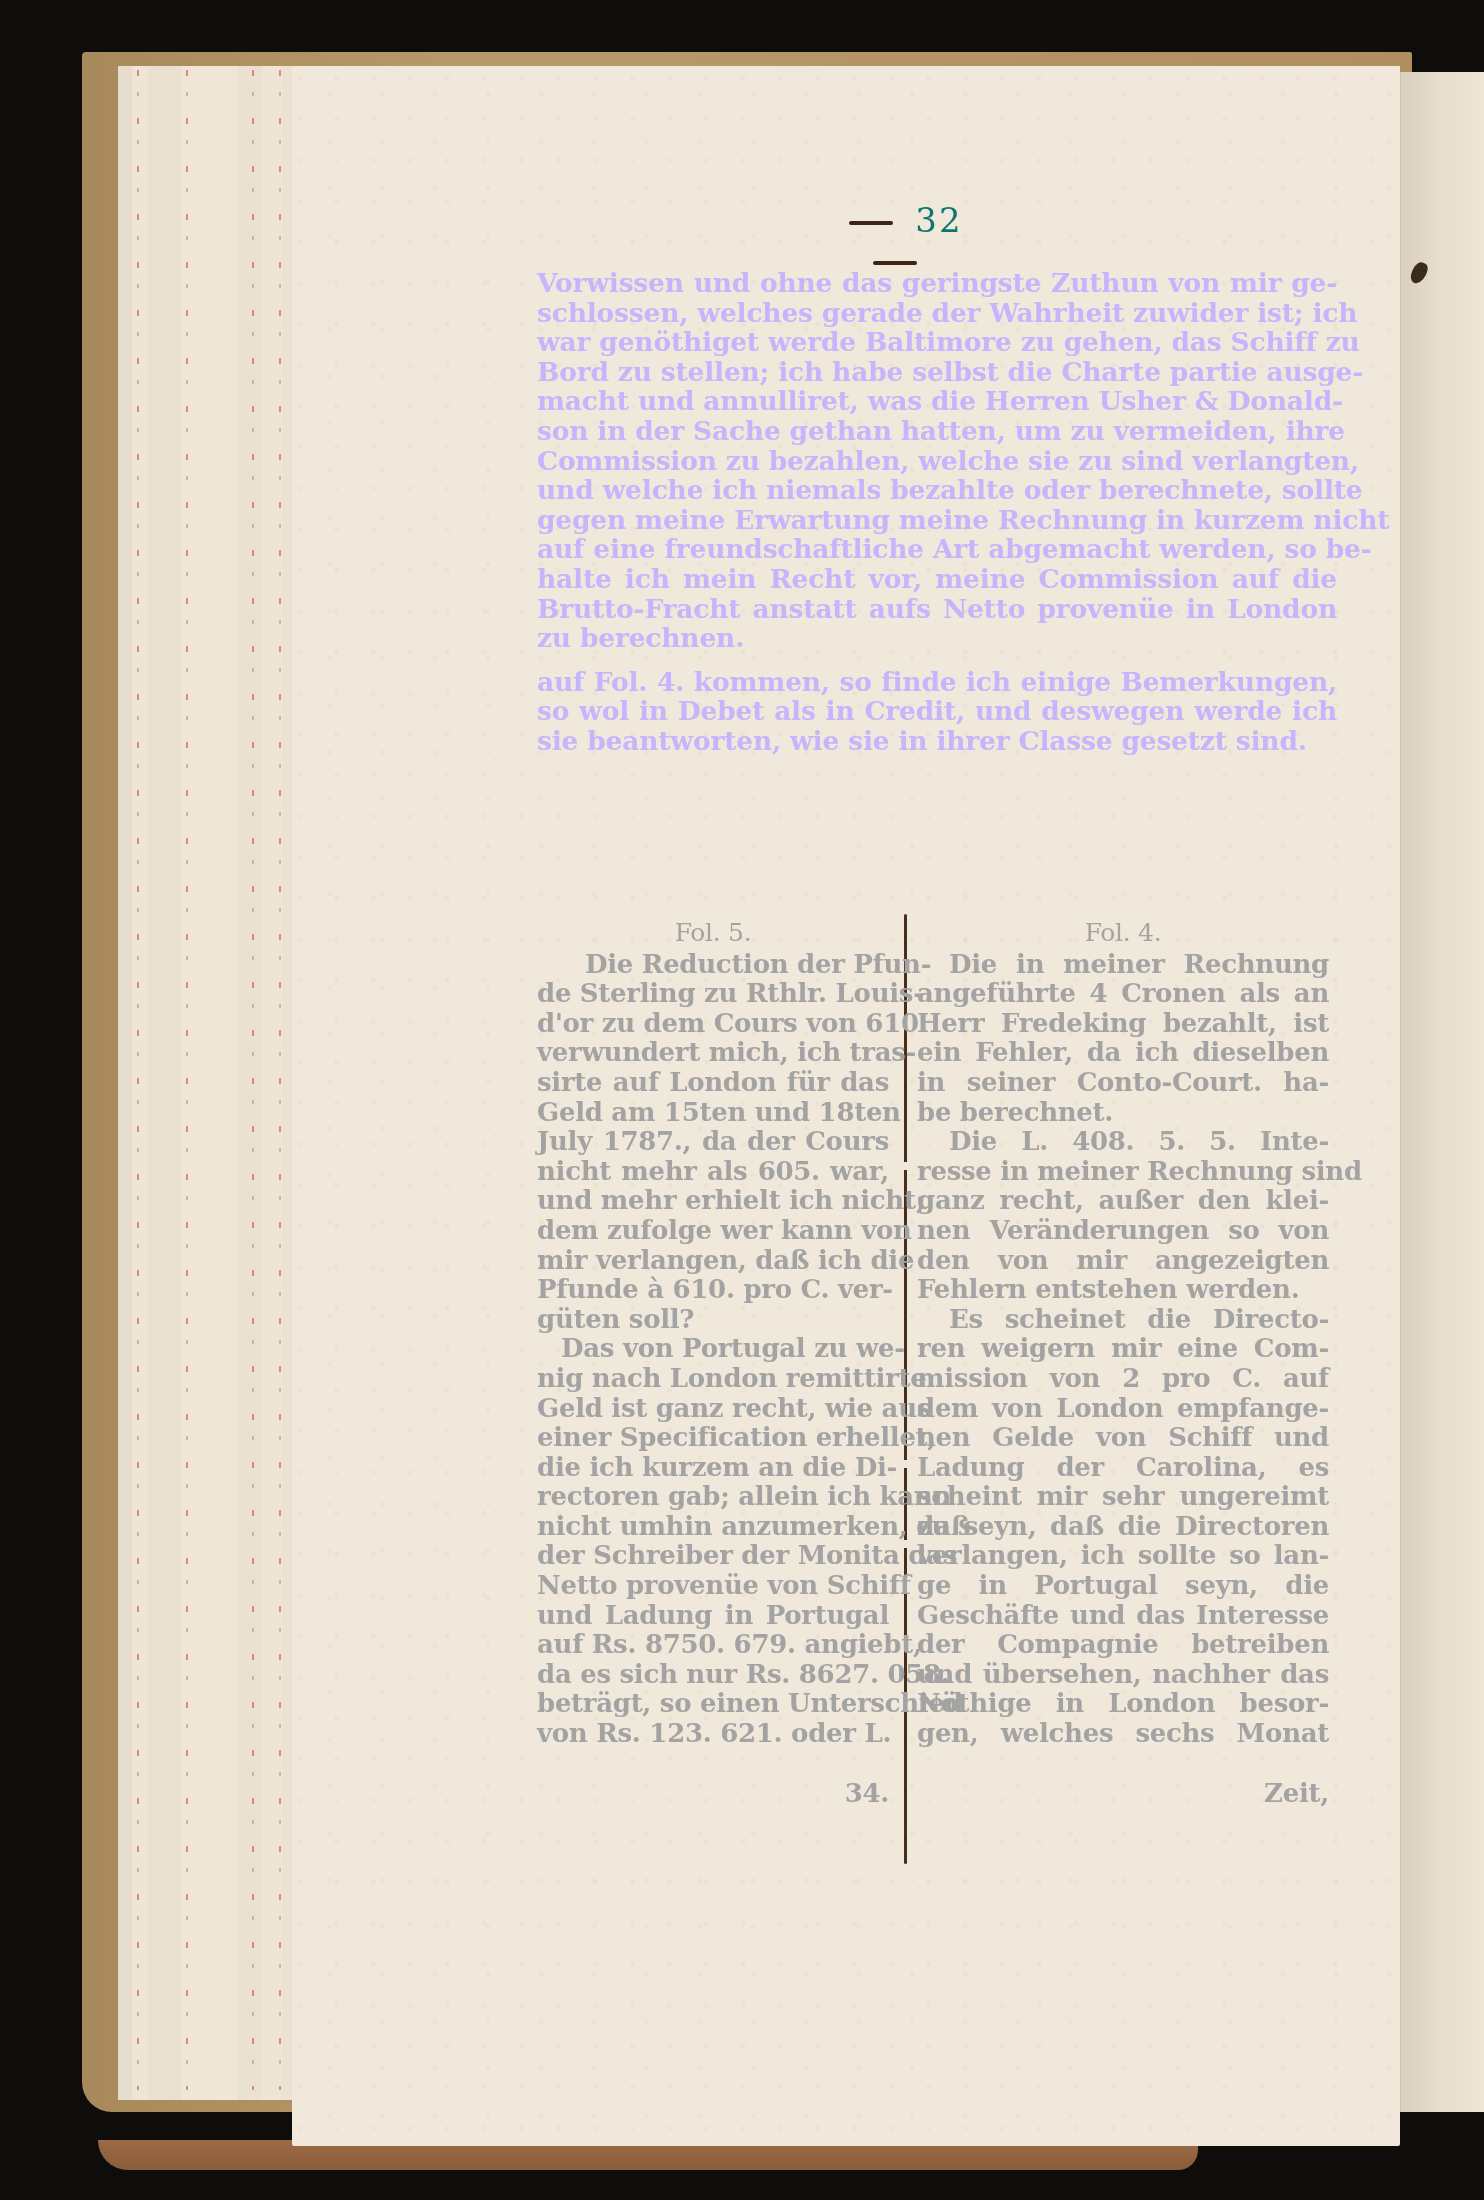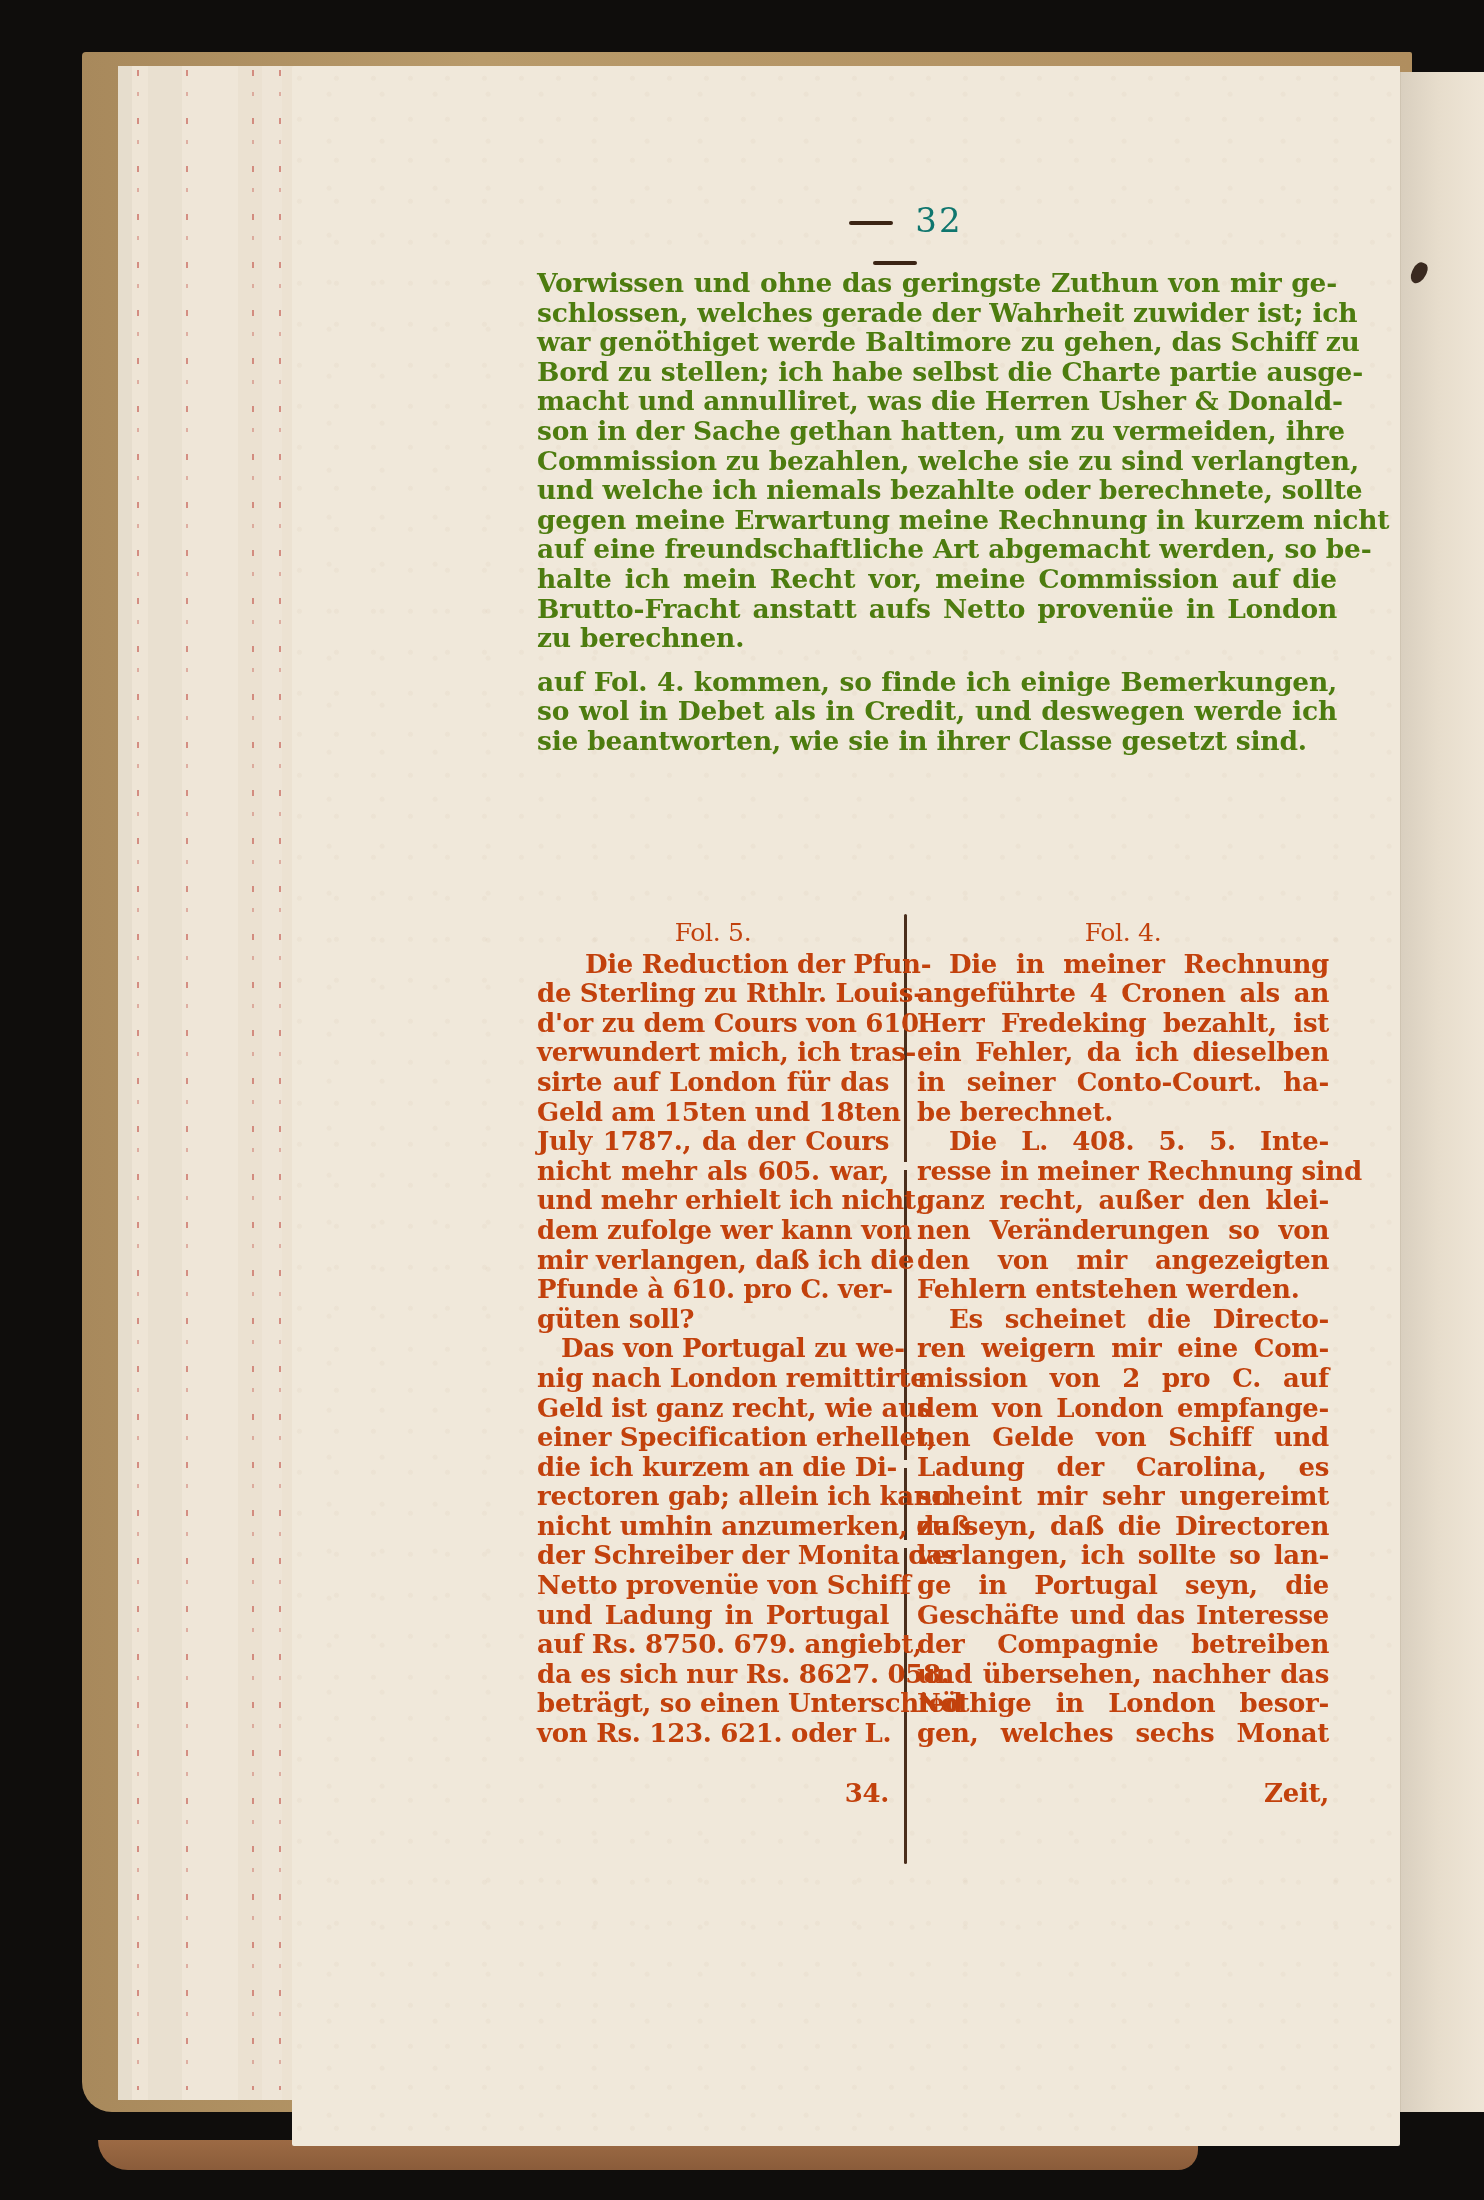--- a/index.html
+++ b/index.html
@@ -53,28 +53,28 @@
       border-radius: 2px 0 2px 2px;
     }
     .page-number {
       position: absolute; left: 795px; top: 200px; width: 200px; text-align: center;
       font-size: 34px; color: #0f766e; letter-spacing: 2px;
     }
     .dash { display: inline-block; width: 44px; height: 4px; background: #3b2414; vertical-align: middle; margin: 0 22px; border-radius: 2px; }
     .body-block {
       position: absolute; left: 537px; top: 268px; width: 800px;
       font-size: 26.5px; line-height: 29.6px; text-align: justify;
-      color: #4d7c0f; font-weight: bold; letter-spacing: -0.2px;
+      color: #c4b5fd; font-weight: bold; letter-spacing: -0.2px;
     }
     .body-block .line { display: block; white-space: nowrap; text-align-last: justify; text-align: justify; }
     .body-block .line.last { text-align-last: left; }
     .indent { padding-left: 56px; }
     .col {
       position: absolute; top: 918px; font-size: 26px; line-height: 29.6px;
-      color: #c2410c; font-weight: bold; letter-spacing: -0.3px;
+      color: #a3a3a3; font-weight: bold; letter-spacing: -0.3px;
     }
     .col-left { left: 537px; width: 352px; }
     .col-right { left: 917px; width: 412px; }
     .col .line { display: block; white-space: nowrap; text-align: justify; text-align-last: justify; }
     .col .line.last { text-align-last: left; }
     .col .line.right { text-align-last: right; margin-top: 30px; }
     .col-heading { display:block; text-align: center; font-weight: normal; font-size: 25px; margin-bottom: 2px; }
     .divider {
       position: absolute; left: 904px; top: 914px; width: 3px; height: 950px;
       background: #4a2e1c; border-radius: 2px;

